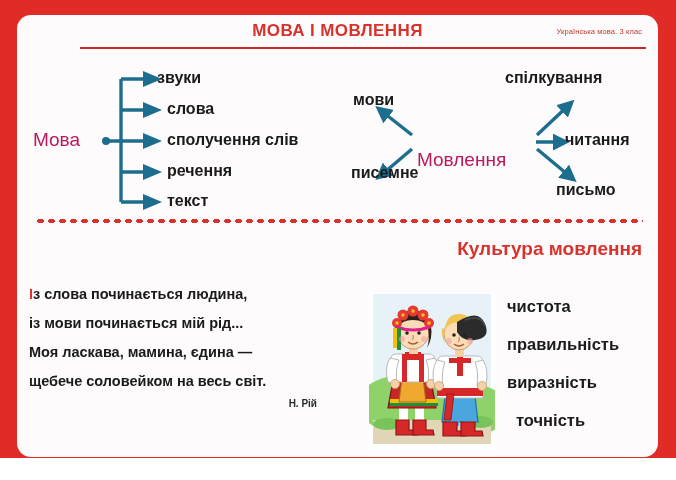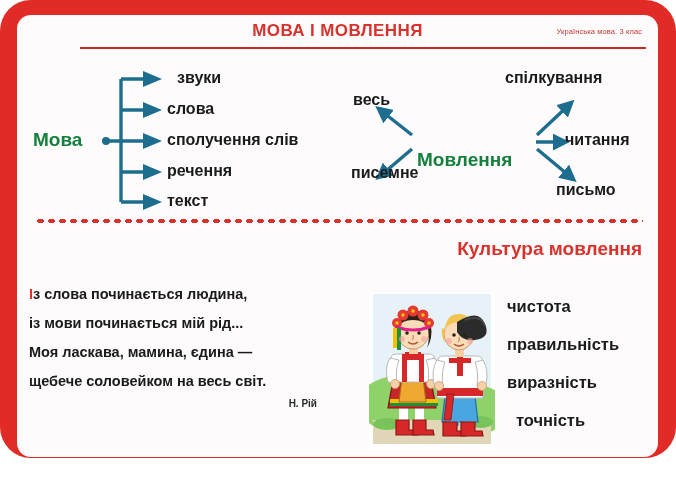--- a/index.html
+++ b/index.html
@@ -9,21 +9,20 @@
   }
   body {
     font-family: "Liberation Sans", sans-serif;
   }
   #poster {
     position: relative;
     width: 676px;
     height: 458px;
     background: #e02b26;
     overflow: hidden;
-    border-radius: 31px;
   }
   
   #card {
     position: absolute;
     left: 17px;
     top: 15px;
     width: 641px;
     height: 442px;
     background: #fdfbfb;
     border-radius: 14px;
@@ -68,22 +67,22 @@
   
   .diagram-left {
     position: absolute;
     left: 0px;
     top: 38px;
     width: 320px;
     height: 165px;
   }
   .node-root {
     position: absolute;
-    color: #15803d;
-    font-weight: bold;
+    color: #be185d;
+    font-weight: normal;
     font-size: 19px;
     white-space: nowrap;
   }
   .branch-label {
     position: absolute;
     color: #1a1a1a;
     font-weight: bold;
     font-size: 16px;
     white-space: nowrap;
   }
@@ -220,21 +219,21 @@
           <polygon points="126,18 145,26 126,34"></polygon>
           <polygon points="126,49 145,57 126,65"></polygon>
           <polygon points="126,80 145,88 126,96"></polygon>
           <polygon points="126,111 145,119 126,127"></polygon>
           <polygon points="126,141 145,149 126,157"></polygon>
         </g>
       </svg>
 
       <div class="node-root" style="left:16px; top:76px;">Мова</div>
 
-      <div class="branch-label" style="left:160px; top:16px;text-align:right;">звуки</div>
+      <div class="branch-label" style="left:140px; top:16px;text-align:right;">звуки</div>
       <div class="branch-label" style="left:150px; top:47px;">слова</div>
       <div class="branch-label" style="left:150px; top:78px;">сполучення слів</div>
       <div class="branch-label" style="left:150px; top:109px;">речення</div>
       <div class="branch-label" style="left:150px; top:139px;">текст</div>
     </div>
 
     <div class="diagram-right">
 
       <svg width="321" height="165" viewBox="0 0 321 165" style="position:absolute;left:0;top:0;">
         <defs>
@@ -251,21 +250,21 @@
           <line x1="200" y1="82" x2="234" y2="50"></line>
 
           <line x1="199" y1="89" x2="228" y2="89"></line>
 
           <line x1="200" y1="96" x2="236" y2="126"></line>
         </g>
       </svg>
 
       <div class="node-root" style="left:80px; top:96px;">Мовлення</div>
 
-      <div class="branch-label" style="left:16px; top:38px;">весь</div>
+      <div class="branch-label" style="left:16px; top:38px;">мови</div>
       <div class="branch-label" style="left:14px; top:111px;">писемне</div>
       <div class="branch-label" style="left:168px; top:16px;">спілкування</div>
       <div class="branch-label" style="left:228px; top:78px;">читання</div>
       <div class="branch-label" style="left:196px; top:128px;margin-left:23px;">письмо</div>
     </div>
 
     <div class="divider">
         <span></span>
       </div>
 

